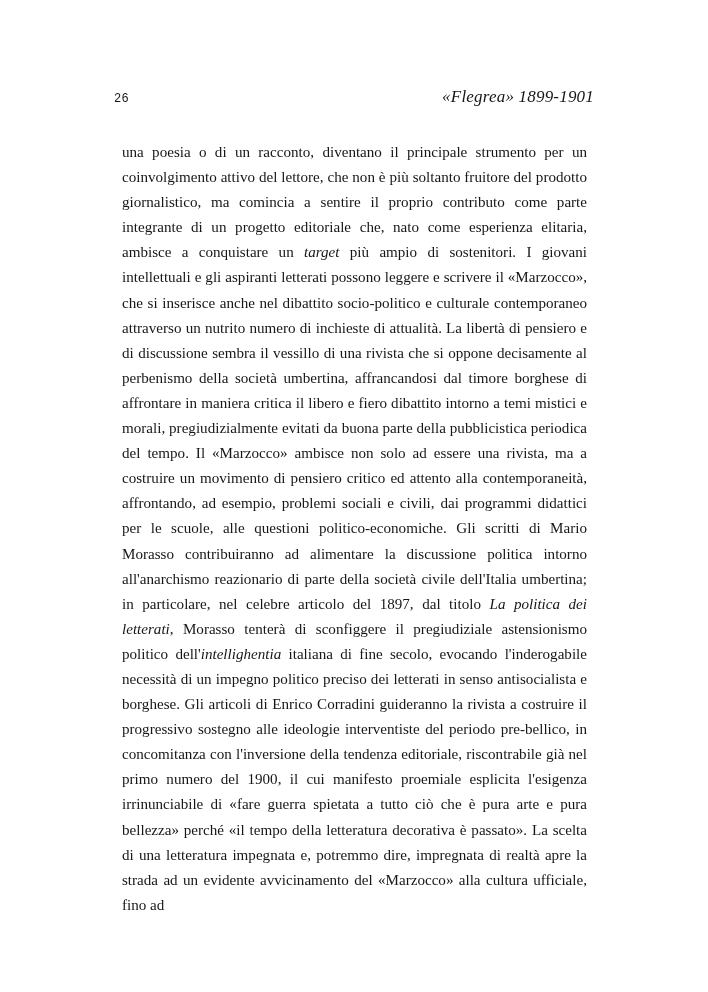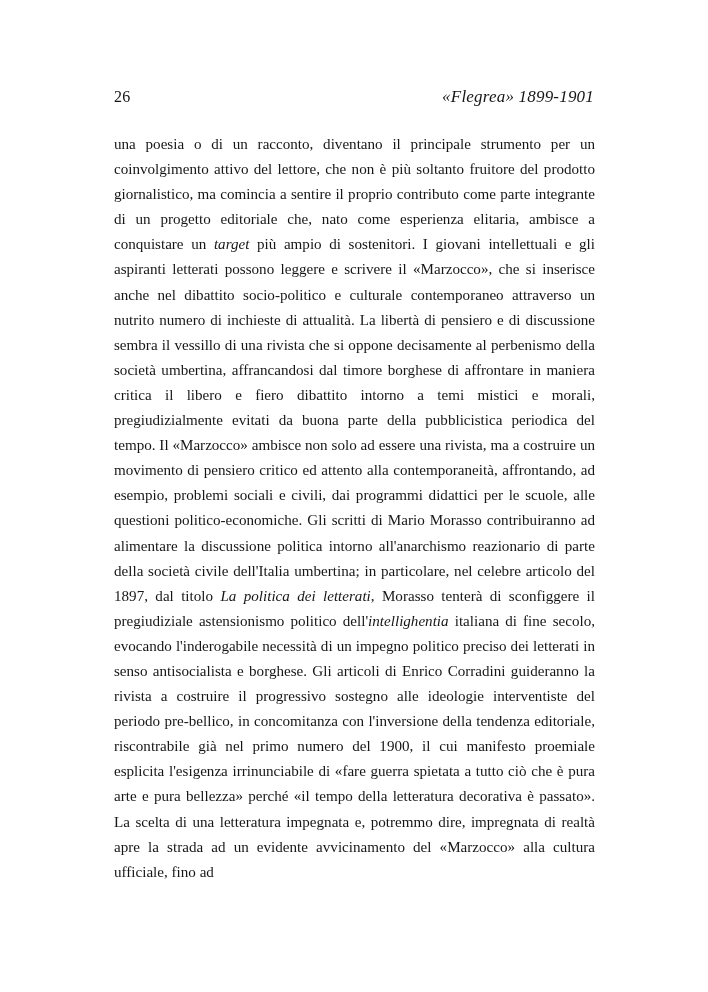--- a/index.html
+++ b/index.html
@@ -26,41 +26,42 @@
     left: 114px;
     width: 480px;
     height: 18px;
     display: flex;
     align-items: baseline;
     justify-content: space-between;
     font-size: 14.5px;
     line-height: 18px;
   }
   .folio {
-    font-size: 16px;
+    font-size: 12px;
     letter-spacing: 0.2px;
+    font-family: Liberation Mono, monospace;
   }
   .head-title {
     font-style: italic;
     font-size: 17px;
     letter-spacing: 0.2px;
   }
   .body-text {
     position: absolute;
     top: 132px;
     left: 114px;
     width: 481px;
     font-size: 15.1px;
     line-height: 25.1px;
     text-align: justify;
     text-justify: inter-word;
     hyphens: manual;
   }
   .body-text p {
-    margin: 0;
+    margin: 8px;
   }
   .body-text em {
     font-style: italic;
   }
 </style>
 </head>
 <body>
 
 <div class="page">
 

